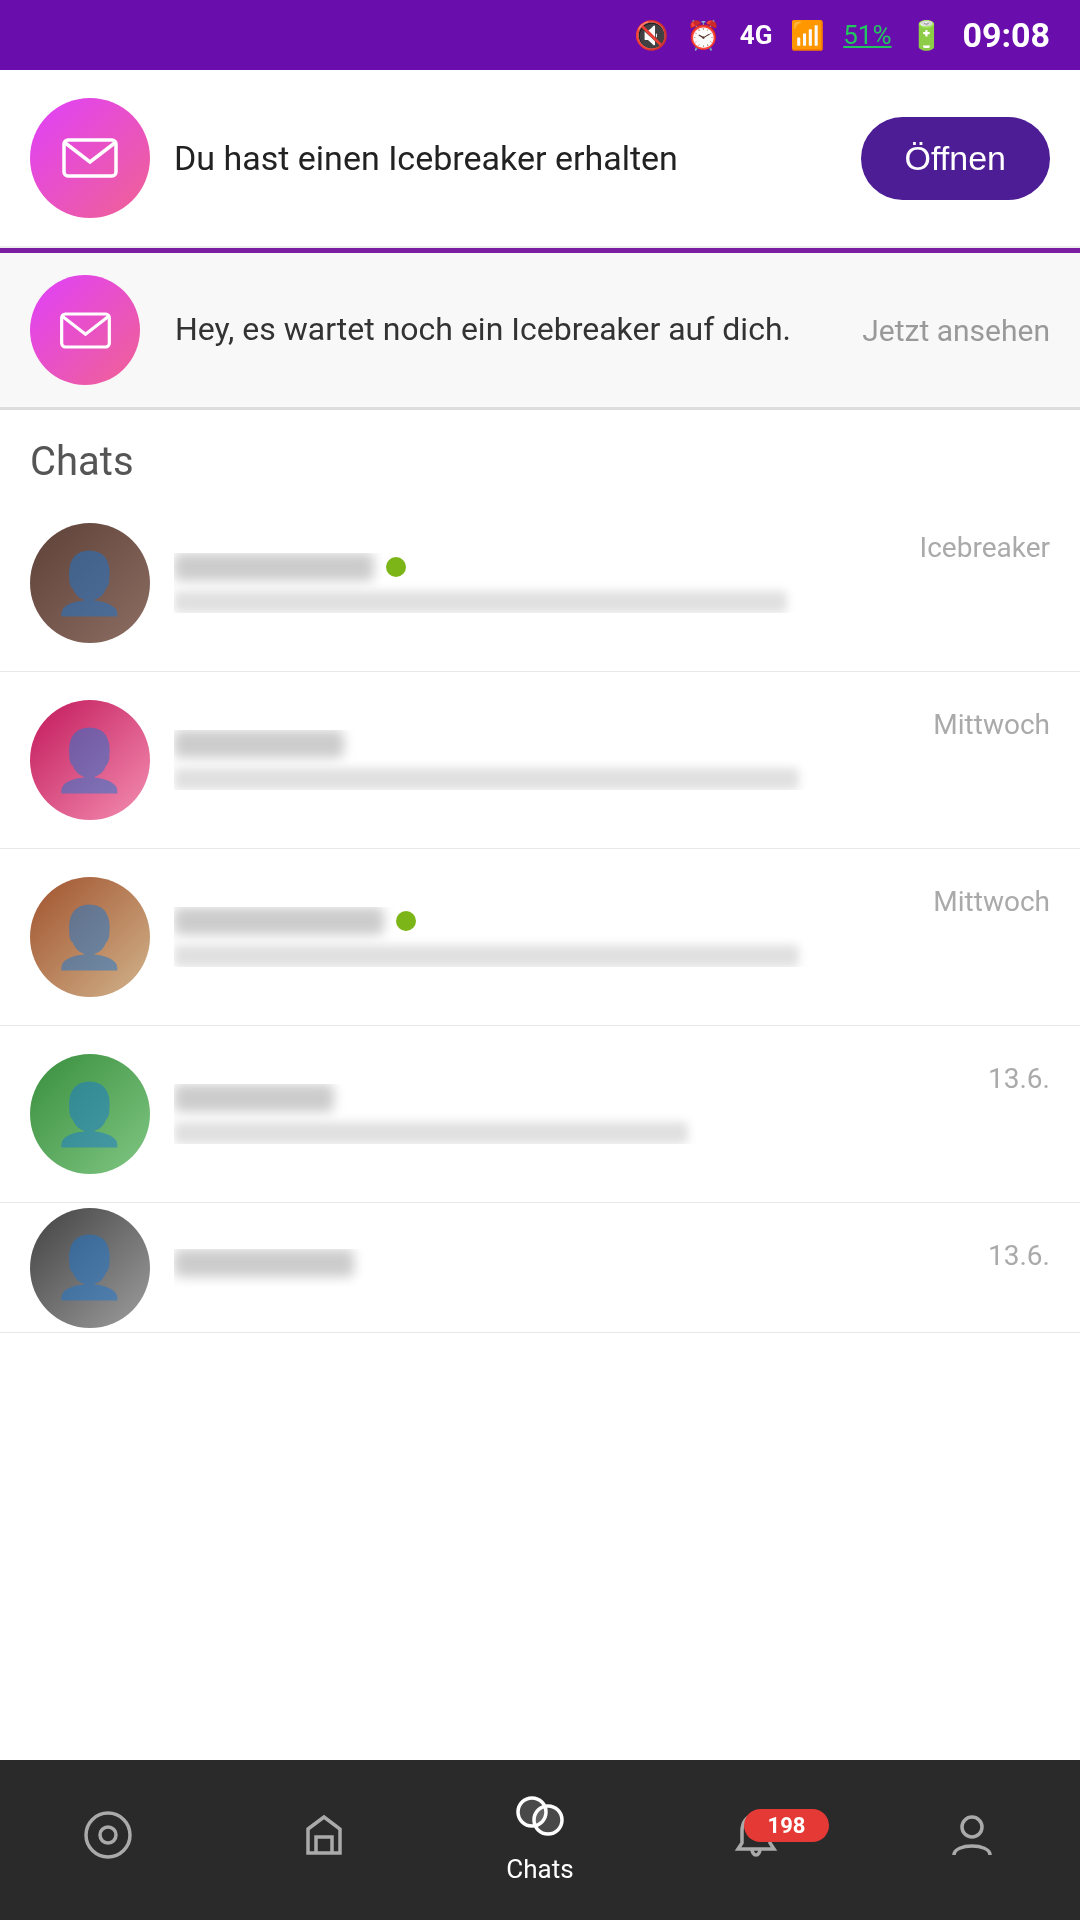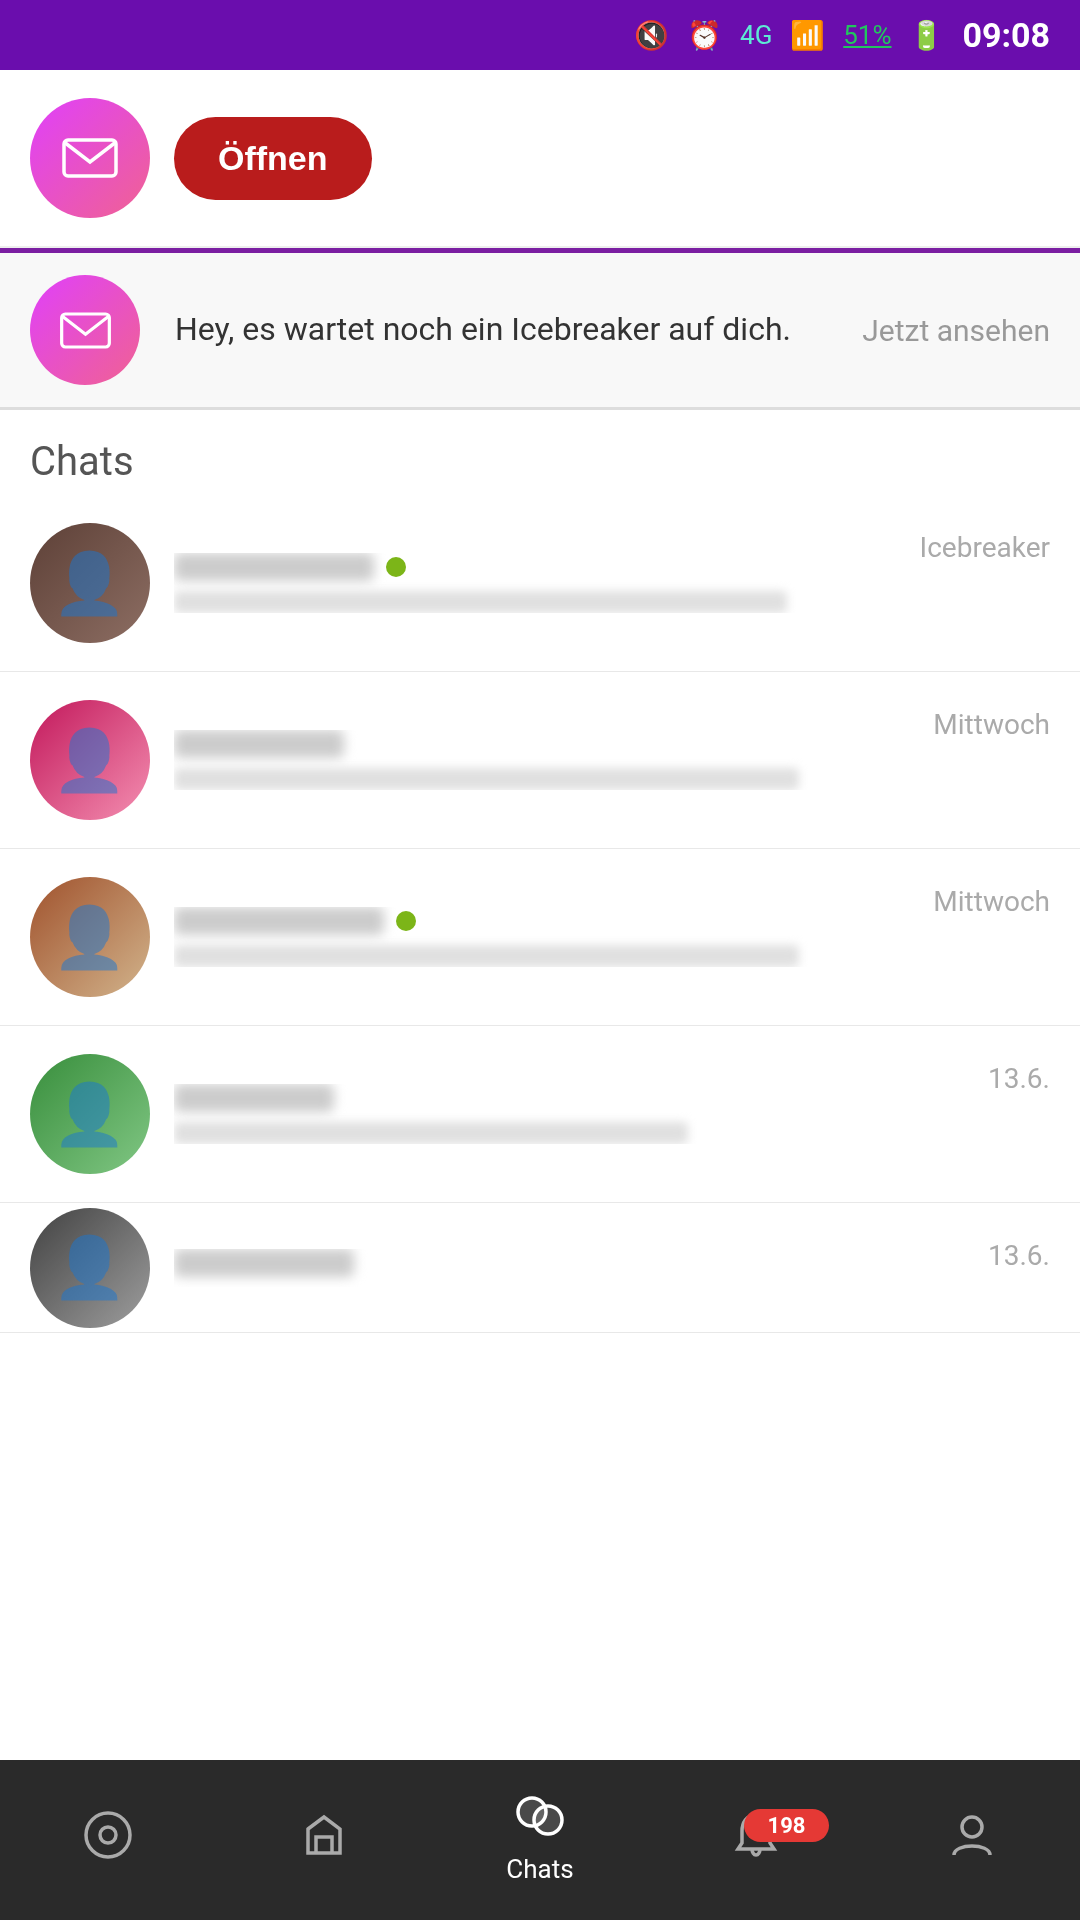--- a/index.html
+++ b/index.html
@@ -62,27 +62,27 @@
       width: 60px;
       height: 60px;
     }
     .notif-text {
       flex: 1;
       font-size: 34px;
       color: #222222;
       line-height: 1.3;
     }
     .open-button {
-      background: #b91c1c;
+      background: #4c1d95;
       color: white;
       border: none;
       border-radius: 50px;
       padding: 22px 44px;
       font-size: 34px;
-      font-weight: bold;
+      font-weight: normal;
       cursor: pointer;
       white-space: nowrap;
       flex-shrink: 0;
     }
 
     
     .notification-row2 {
       width: 100%;
       background: #f8f8f8;
       padding: 22px 30px;
@@ -264,34 +264,35 @@
       font-size: 60px;
       color: rgba(255,255,255,0.5);
     }
   </style>
 </head>
 <body>
 
 <div class="status-bar">
   <span class="status-bar-icon">🔇</span>
   <span class="status-bar-icon">⏰</span>
-  <span class="status-bar-icon" style="font-size:26px;font-weight:normal;color:#5eead4;">4G</span>
+  <span class="status-bar-icon" style="font-size:26px;font-weight:bold;color:#ffffff;">4G</span>
   <span class="status-bar-icon">📶</span>
   <span class="status-battery">51%</span>
   <span class="status-bar-icon">🔋</span>
   <span class="status-time">09:08</span>
 </div>
 
 <div class="notification-banner">
   <div class="notif-icon-circle">
     <svg viewBox="0 0 60 60" fill="none" xmlns="http://www.w3.org/2000/svg">
       <rect x="4" y="12" width="52" height="36" rx="4" stroke="white" stroke-width="3.5" fill="none"></rect>
       <polyline points="4,14 30,34 56,14" stroke="white" stroke-width="3.5" fill="none"></polyline>
     </svg>
   </div>
+  <div class="notif-text">Du hast einen Icebreaker erhalten</div>
   <button class="open-button">Öffnen</button>
 </div>
 
 <div class="notification-row2">
   <div class="notif2-icon-circle">
     <svg viewBox="0 0 60 60" fill="none" xmlns="http://www.w3.org/2000/svg">
       <rect x="4" y="12" width="52" height="36" rx="4" stroke="white" stroke-width="3.5" fill="none"></rect>
       <polyline points="4,14 30,34 56,14" stroke="white" stroke-width="3.5" fill="none"></polyline>
     </svg>
   </div>

